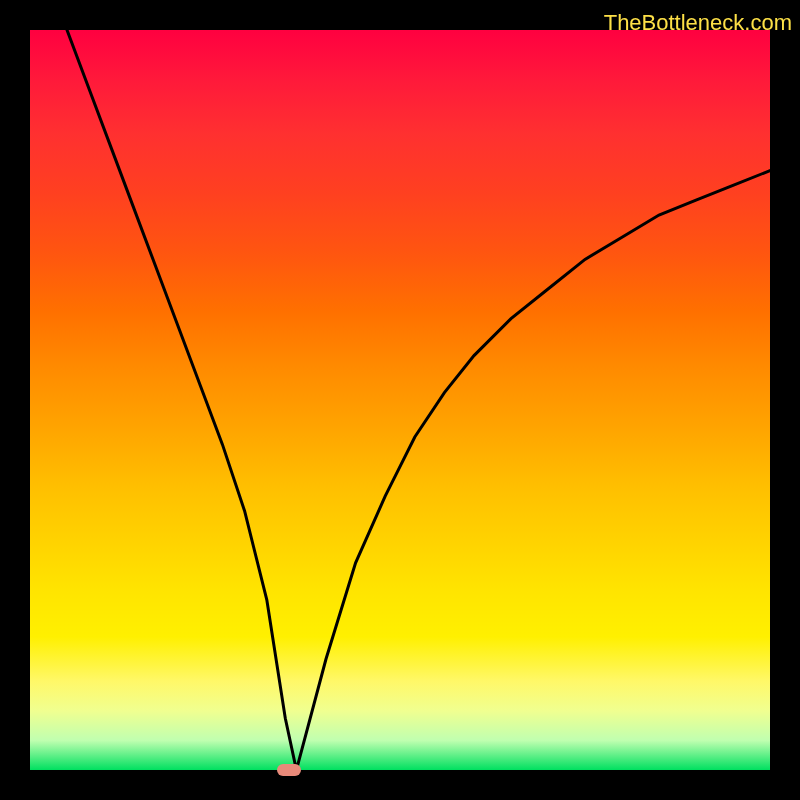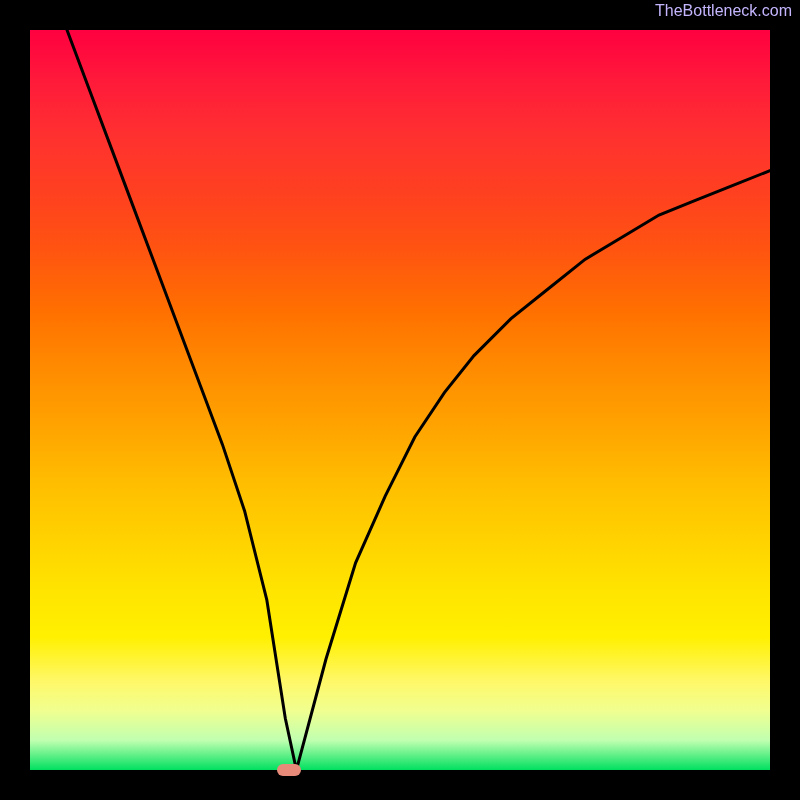--- a/index.html
+++ b/index.html
@@ -6,24 +6,24 @@
   body {
     width: 800px;
     height: 800px;
     background: #000;
     position: relative;
     overflow: hidden;
     font-family: Arial, Helvetica, sans-serif;
   }
   .watermark {
     position: absolute;
-    top: 2px;
+    top: 10px;
     right: 8px;
-    color: #c4b5fd;
-    font-size: 16px;
+    color: #fde047;
+    font-size: 22px;
     font-weight: 500;
     z-index: 5;
   }
   .plot-area {
     position: absolute;
     left: 30px;
     top: 30px;
     width: 740px;
     height: 740px;
     background: linear-gradient(to bottom,

